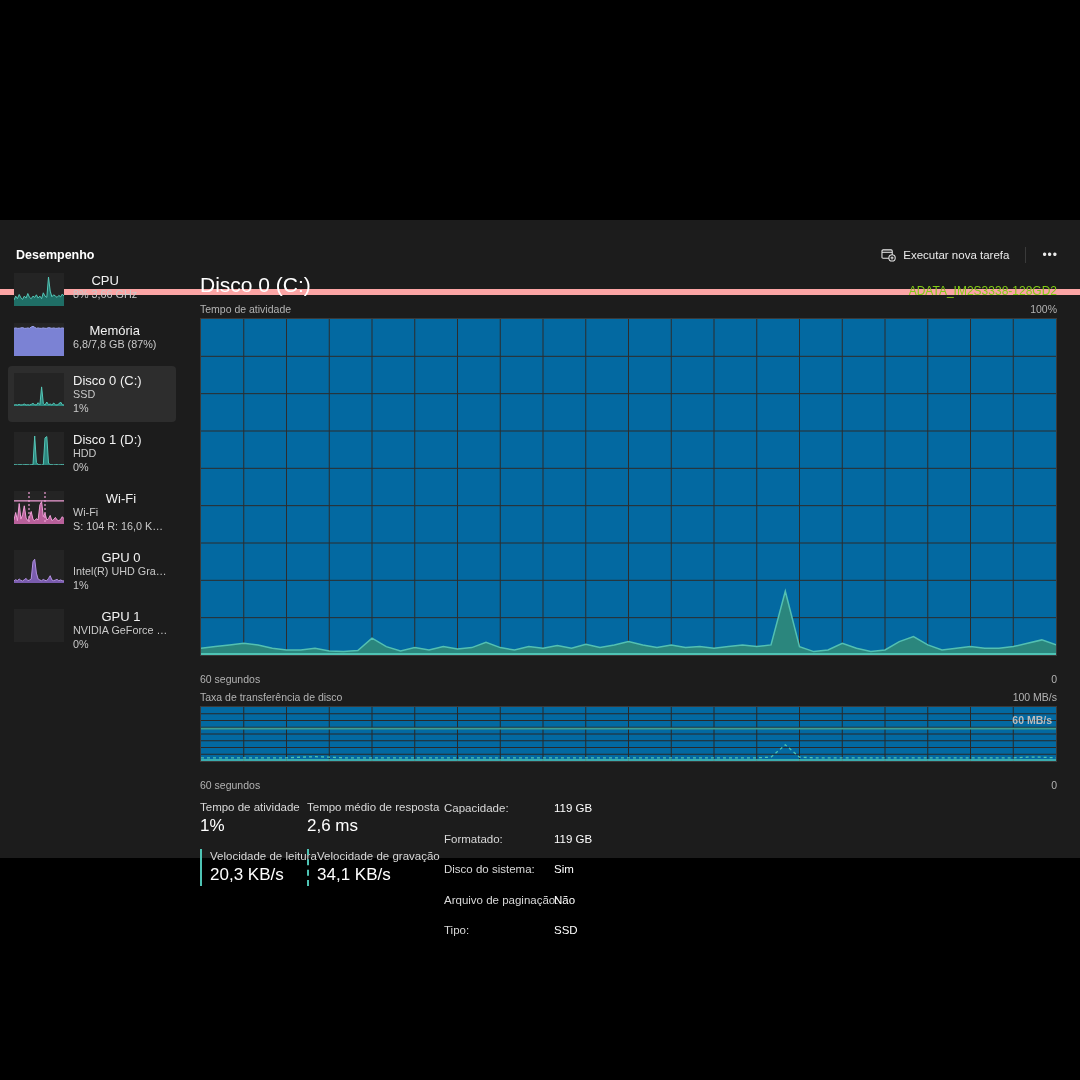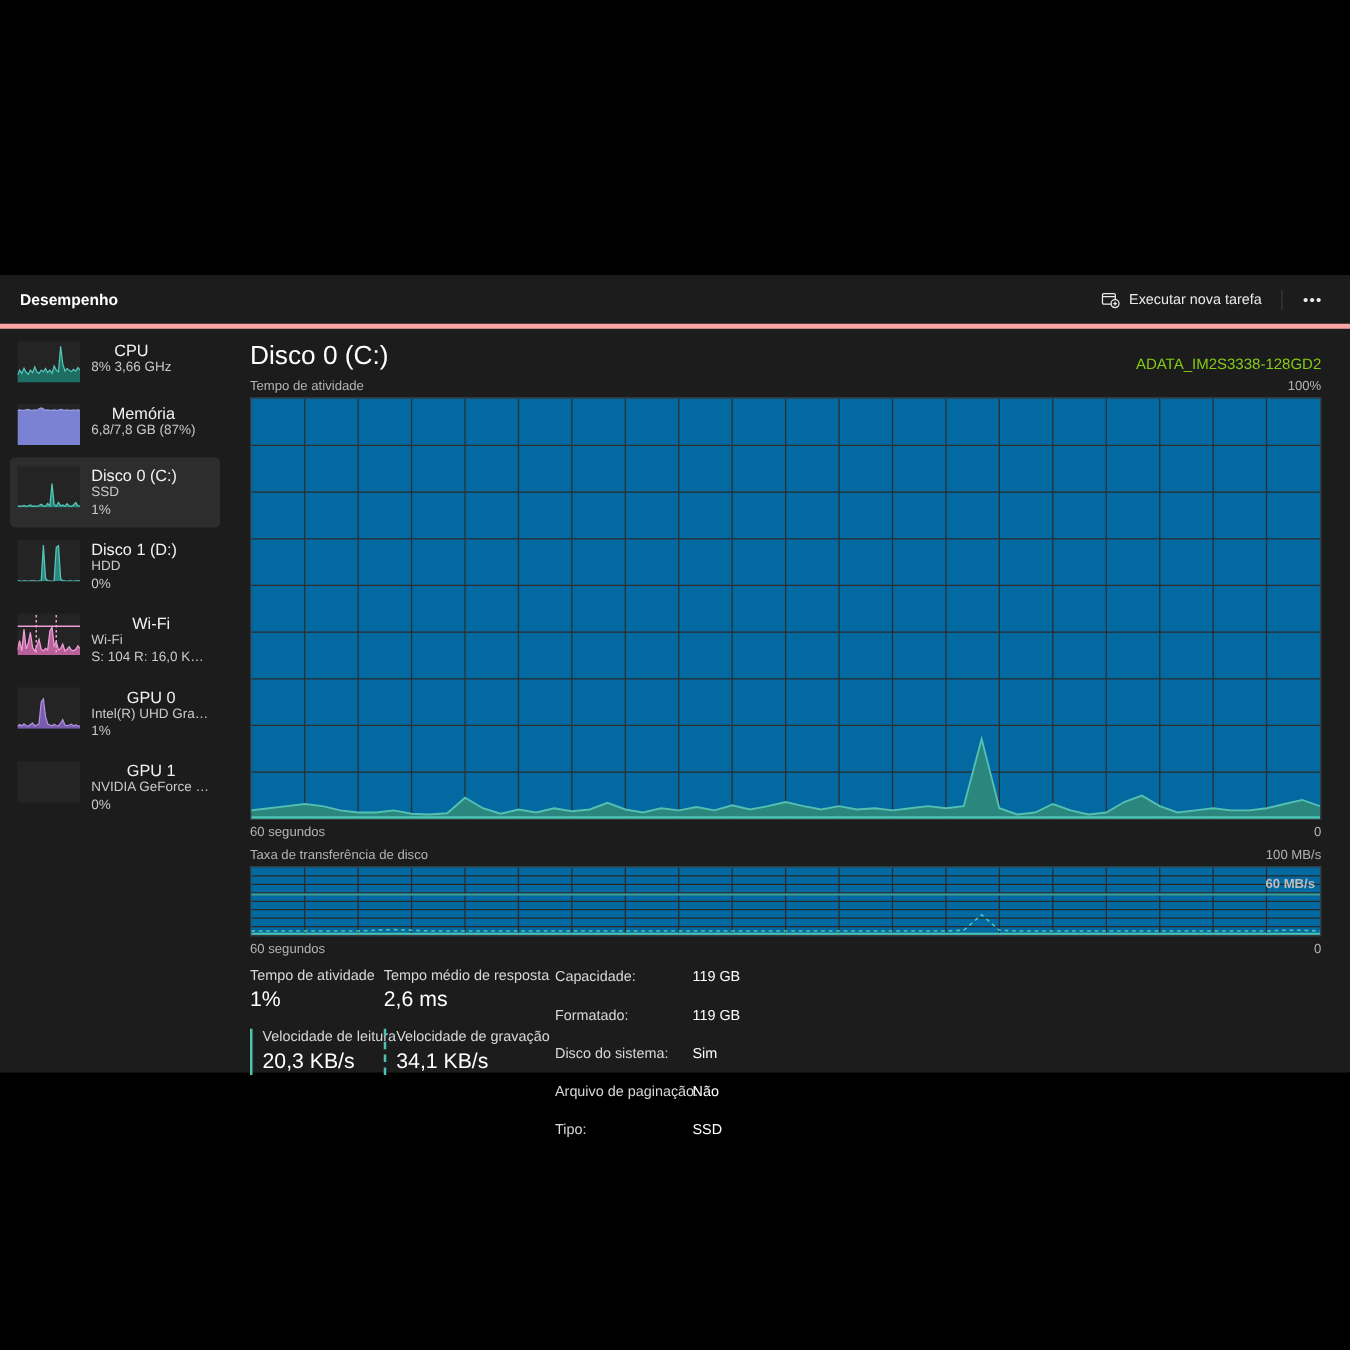--- a/index.html
+++ b/index.html
@@ -4,21 +4,21 @@
 <style>
   html,body{margin:0;padding:0;background:#000;}
   body{width:1080px;height:1080px;position:relative;overflow:hidden;
        font-family:"Liberation Sans",sans-serif;color:#fff;
        -webkit-font-smoothing:antialiased;}
   .stage{position:absolute;inset:0;background:#000;}
   .app{position:absolute;left:0;top:220px;width:1080px;height:638px;background:#1c1c1c;}
 
   
   .hdr{height:37px;display:flex;align-items:center;justify-content:space-between;
-       padding:1px 16px;border-bottom:4px solid #fca5a5;}
+       padding:16px 16px;border-bottom:6px solid #fca5a5;}
   .hdr-title{font-size:12.5px;font-weight:700;color:#fff;}
   .hdr-right{display:flex;align-items:center;gap:10px;}
   .newtask-btn{display:flex;align-items:center;gap:7px;background:none;border:none;
        color:#eaeaea;font-size:11.5px;font-family:inherit;padding:4px 6px;border-radius:4px;cursor:pointer;}
   .hdr-sep{width:1px;height:16px;background:#3a3a3a;}
   .more-btn{background:none;border:none;color:#eaeaea;font-size:12px;letter-spacing:1px;
        padding:2px 6px;cursor:pointer;font-family:inherit;}
 
   
   .sidebar{position:absolute;left:8px;top:46px;width:168px;display:flex;flex-direction:column;gap:3px;}
@@ -30,21 +30,21 @@
   .sb-sub{font-size:10.8px;color:#c9c9c9;line-height:13.5px;white-space:nowrap;
        overflow:hidden;text-overflow:ellipsis;max-width:96px;}
 
   
   .main{position:absolute;left:200px;top:44px;width:857px;}
   .title-row{display:flex;justify-content:space-between;align-items:flex-end;margin-top:6px;height:28px;}
   .page-title{font-size:21px;font-weight:400;color:#fff;line-height:26px;}
   .device{font-size:12px;color:#84cc16;}
   .caption{display:flex;justify-content:space-between;font-size:10.5px;color:#b3b3b3;
        margin-top:5px;height:13px;line-height:13px;}
-  .caption.tight{margin-top:4px;}
+  .caption.tight{margin-top:17px;}
   .chart-box{position:relative;border:1px solid #3a3a3a;background:#0369a1;box-sizing:border-box;font-weight:bold;}
   .chart-box svg{display:block;width:100%;height:100%;}
   #activityBox{height:338px;margin-top:2px;}
   #transferBox{height:56px;margin-top:2px;}
   .scale-line-label{position:absolute;right:4px;top:7px;font-size:10.5px;color:#bdbdbd;line-height:12px;}
 
   
   .stats{position:relative;margin-top:8px;height:100px;}
   .big-stats{display:grid;grid-template-columns:107px auto;row-gap:10px;width:245px;}
   .stat-label{font-size:11.5px;color:#d8d8d8;line-height:14px;white-space:nowrap;}

